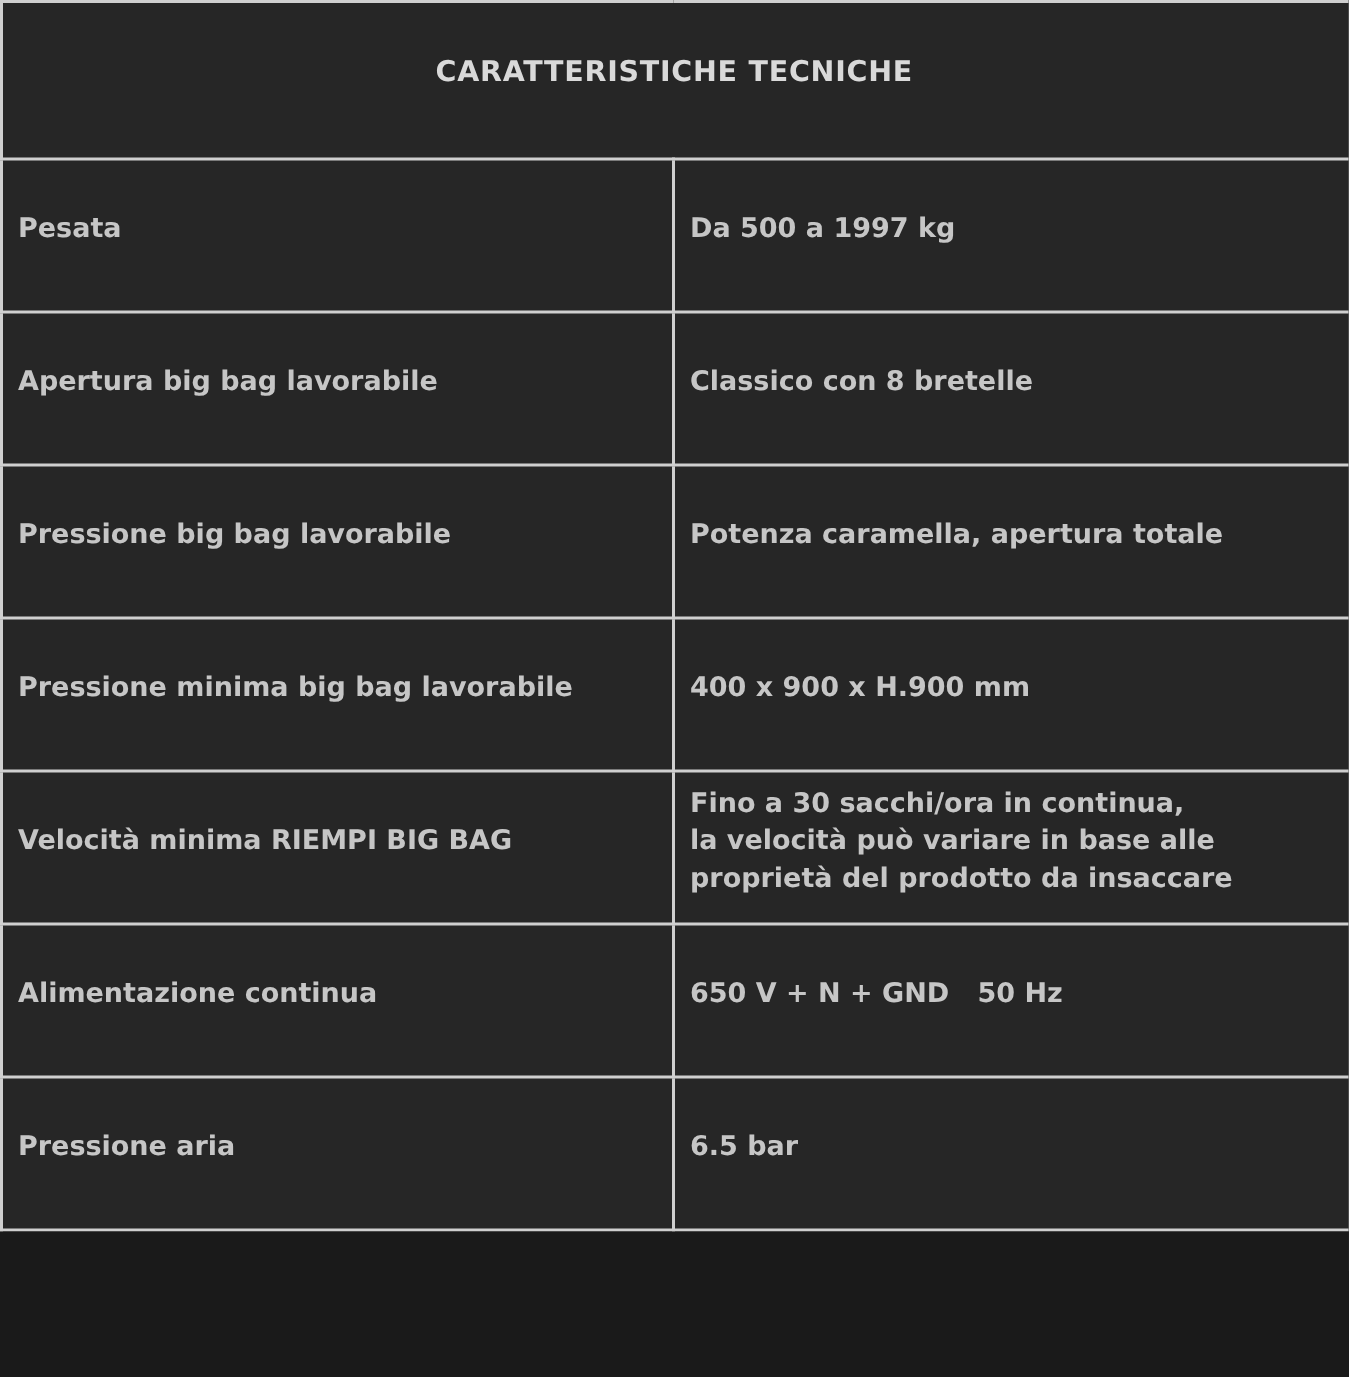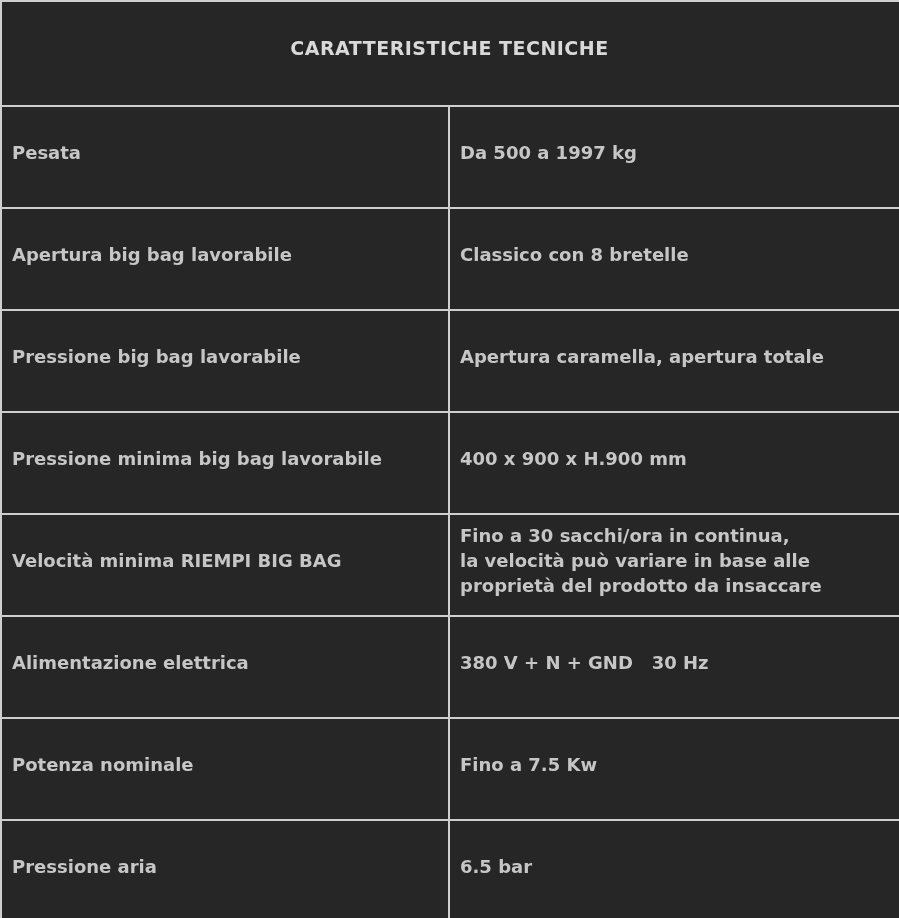--- a/index.html
+++ b/index.html
@@ -53,39 +53,35 @@
     <tr class="spec-row">
       <td>Pesata</td>
       <td>Da 500 a 1997 kg</td>
     </tr>
     <tr class="spec-row">
       <td>Apertura big bag lavorabile</td>
       <td>Classico con 8 bretelle</td>
     </tr>
     <tr class="spec-row">
       <td>Pressione big bag lavorabile</td>
-      <td>Apertura caramella, apertura totale</td>
+      <td>Potenza caramella, apertura totale</td>
     </tr>
     <tr class="spec-row">
       <td>Pressione minima big bag lavorabile</td>
       <td>400 x 900 x H.900 mm</td>
     </tr>
     <tr class="spec-row">
       <td>Velocità minima RIEMPI BIG BAG</td>
       <td>Fino a 30 sacchi/ora in continua,
 la velocità può variare in base alle
 proprietà del prodotto da insaccare</td>
     </tr>
     <tr class="spec-row">
-      <td>Alimentazione elettrica</td>
-      <td>380 V + N + GND   30 Hz</td>
-    </tr>
-    <tr class="spec-row">
-      <td>Potenza nominale</td>
-      <td>Fino a 7.5 Kw</td>
+      <td>Alimentazione continua</td>
+      <td>650 V + N + GND   50 Hz</td>
     </tr>
     <tr class="spec-row">
       <td>Pressione aria</td>
       <td>6.5 bar</td>
     </tr>
 
   </tbody>
 </table>
 
 </body></html>

